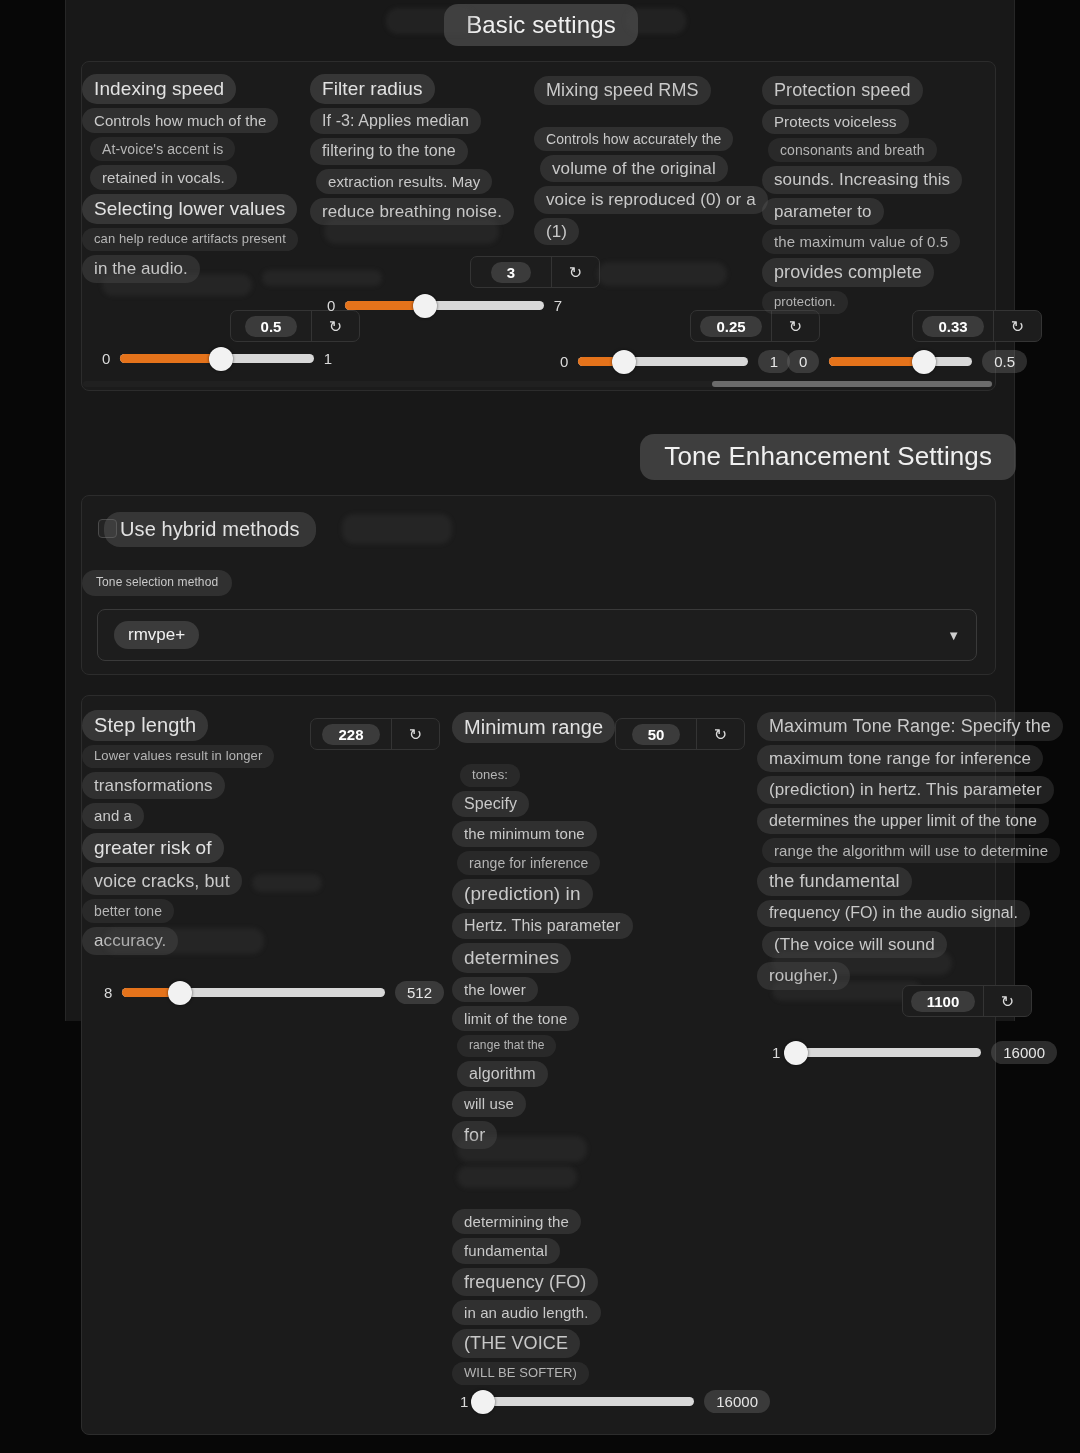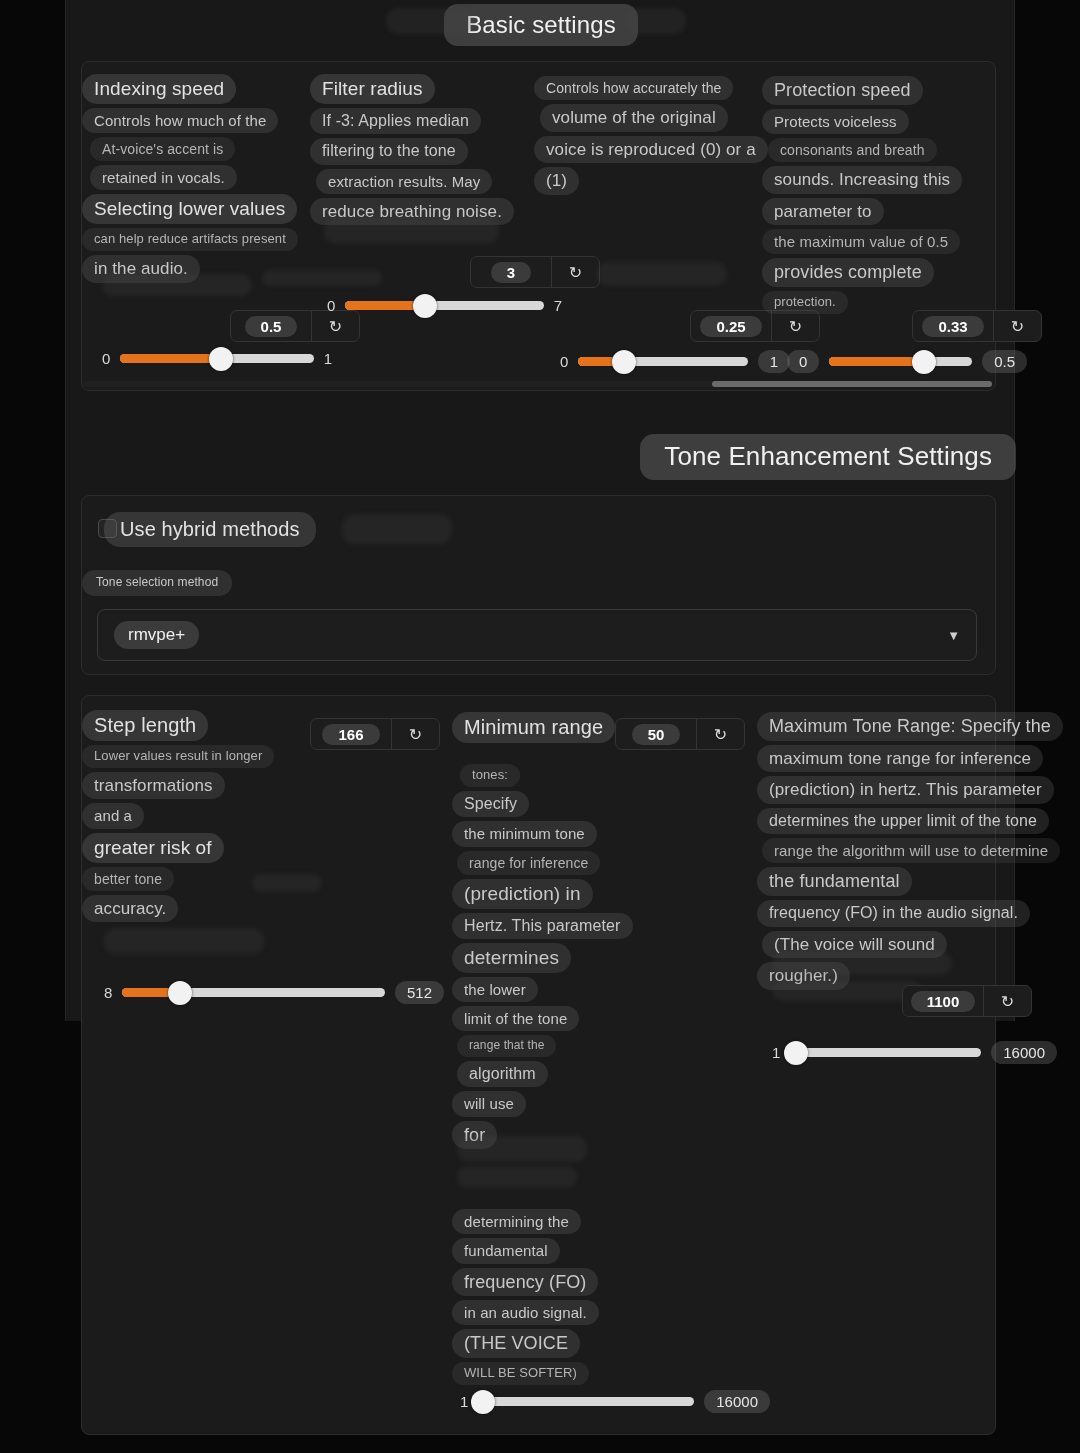--- a/index.html
+++ b/index.html
@@ -249,20 +249,21 @@
       <div class="slider-row" style="left:245px; top:235px; width:235px;">
         <span class="bound">0</span>
         <div class="track">
           <div class="fill" style="width:40%"></div>
           <div class="knob" style="left:40%"></div>
         </div>
         <span class="bound">7</span>
       </div>
 
       <div class="desc" style="left:452px; top:14px; width:230px;">
+        <div class="line" style="margin-bottom:22px;"><span class="chip dim" style="font-size:18px;">Mixing speed RMS</span></div>
         <div class="line"><span class="chip dim" style="font-size:14px;">Controls how accurately the</span></div>
         <div class="line" style="padding-left:6px;"><span class="chip dim" style="font-size:17px;">volume of the original</span></div>
         <div class="line"><span class="chip dim" style="font-size:17px;">voice is reproduced (0) or a</span></div>
         <div class="line"><span class="chip dim" style="font-size:17px;">(1)</span></div>
       </div>
       <div class="blob" style="left:515px;top:200px;width:130px;height:24px;"></div>
 
       <div class="numbox" style="left:608px; top:248px; width:130px;">
         <div class="val">
               <span>0.25</span>
@@ -326,29 +327,30 @@
     </div>
 
     <div class="panel" style="left:15px; top:695px; width:915px; height:740px;">
 
       <div class="desc" style="left:0px; top:14px; width:230px;">
         <div class="line"><span class="chip" style="font-size:20px;">Step length</span></div>
         <div class="line"><span class="chip dimmer" style="font-size:13px;">Lower values result in longer</span></div>
         <div class="line"><span class="chip dim" style="font-size:17px;">transformations</span></div>
         <div class="line"><span class="chip dim" style="font-size:15px;">and a</span></div>
         <div class="line"><span class="chip" style="font-size:19px;">greater risk of</span></div>
+        <div class="line"><span class="chip dim" style="font-size:18px;">voice cracks, but</span></div>
         <div class="line"><span class="chip dimmer" style="font-size:14px;">better tone</span></div>
         <div class="line"><span class="chip dim" style="font-size:17px;">accuracy.</span></div>
       </div>
       <div class="blob" style="left:22px;top:232px;width:160px;height:26px;"></div>
       <div class="blob" style="left:170px;top:178px;width:70px;height:18px;"></div>
 
       <div class="numbox" style="left:228px; top:22px; width:130px;">
         <div class="val">
-              <span>166</span>
+              <span>228</span>
             </div>
         <div class="reset">↻</div>
       </div>
       <div class="slider-row" style="left:22px; top:285px; width:340px;">
         <span class="bound">8</span>
         <div class="track">
           <div class="fill" style="width:22%"></div>
           <div class="knob" style="left:22%"></div>
         </div>
         <span class="bound chipped">512</span>
@@ -380,21 +382,21 @@
         <div class="line"><span class="chip dim" style="font-size:18px;">for</span></div>
       </div>
 
       <div class="blob" style="left:375px;top:440px;width:130px;height:26px;"></div>
       <div class="blob" style="left:375px;top:470px;width:120px;height:22px;"></div>
 
       <div class="desc" style="left:370px; top:513px; width:190px;">
         <div class="line"><span class="chip dim" style="font-size:15px;">determining the</span></div>
         <div class="line"><span class="chip dim" style="font-size:15px;">fundamental</span></div>
         <div class="line"><span class="chip dim" style="font-size:18px;">frequency (FO)</span></div>
-        <div class="line"><span class="chip dim" style="font-size:15px;">in an audio signal.</span></div>
+        <div class="line"><span class="chip dim" style="font-size:15px;">in an audio length.</span></div>
         <div class="line"><span class="chip dim" style="font-size:18px;">(THE VOICE</span></div>
         <div class="line"><span class="chip dimmer" style="font-size:13px;">WILL BE SOFTER)</span></div>
       </div>
 
       <div class="slider-row" style="left:378px; top:694px; width:310px;">
         <span class="bound">1</span>
         <div class="track">
           <div class="fill" style="width:2%"></div>
           <div class="knob" style="left:2%"></div>
         </div>

